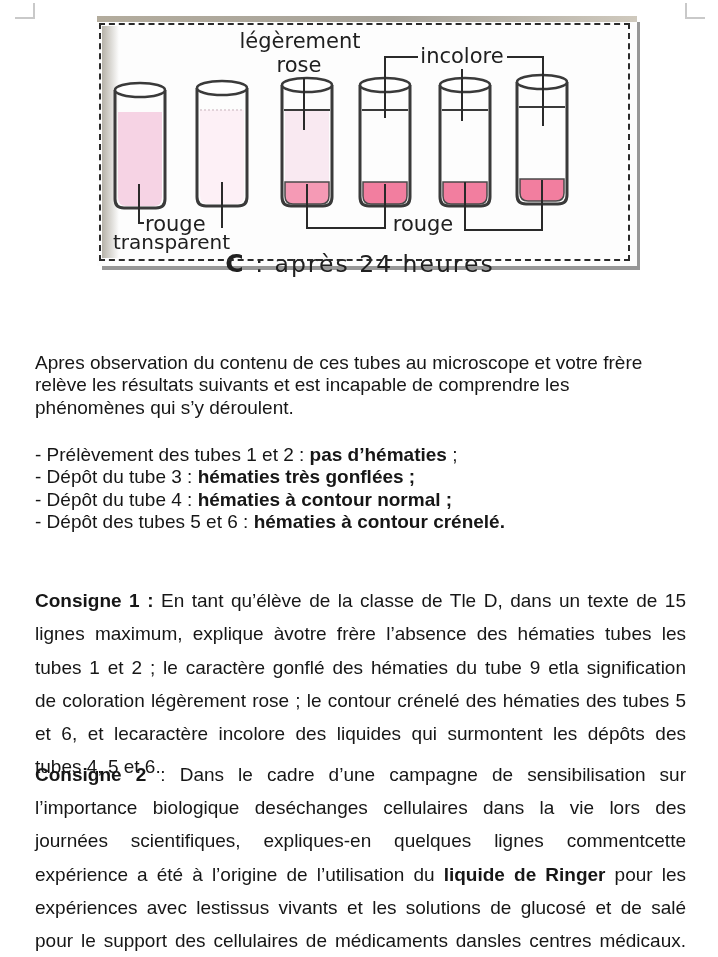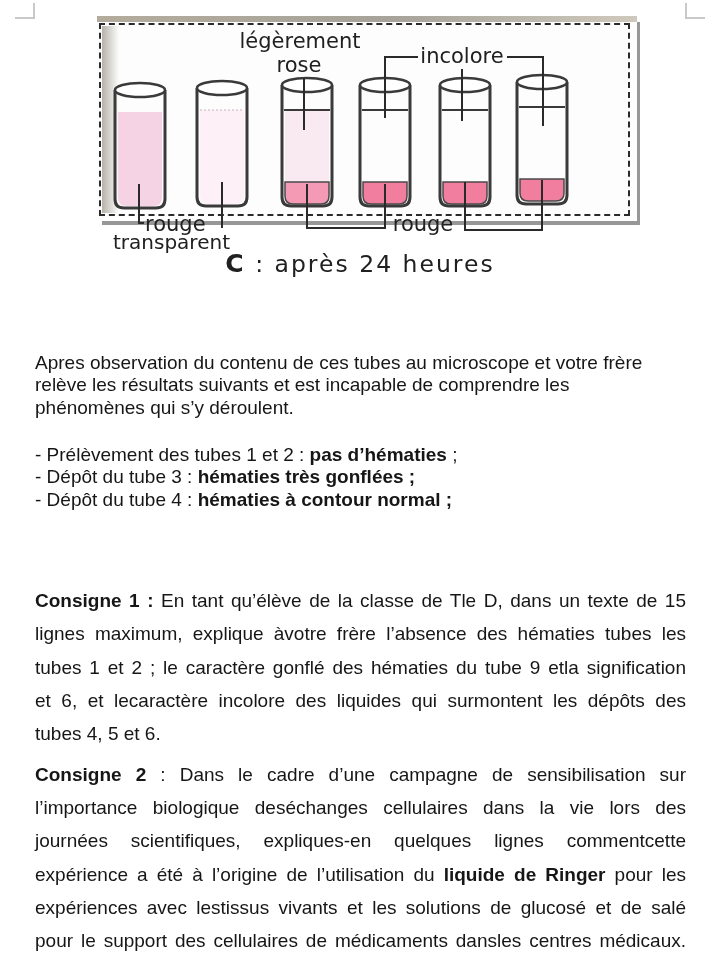--- a/index.html
+++ b/index.html
@@ -9,21 +9,21 @@
     font-family:"Liberation Sans",sans-serif;
   }
   .abs{position:absolute;}
 
   
   .corner{width:18px;height:14px;}
   .corner.tl{left:15px;top:3px;border-right:2px solid #c9c9c9;border-bottom:2px solid #c9c9c9;}
   .corner.tr{left:685px;top:3px;border-left:2px solid #c9c9c9;border-bottom:2px solid #c9c9c9;}
 
   
-  .figure-wrap{left:97px;top:16px;width:540px;height:205px;background:#fdfdfd;
+  .figure-wrap{left:97px;top:16px;width:540px;height:250px;background:#fdfdfd;
     box-shadow:4px 5px 0 -1px #979797;}
   .fig-topstrip{left:0;top:0;width:540px;height:6px;
     background:linear-gradient(to right,#b3ac9d,#a7a39a 55%,#cfc9bd);}
   .fig-dashed{left:2px;top:7px;right:7px;bottom:5px;border:2.5px dashed #2a2a2a;}
   .fig-grayleft{left:5px;top:10px;bottom:8px;width:17px;
     background:linear-gradient(to right,#a49f93,rgba(244,244,240,0));opacity:.8;}
   svg.fig{left:0;top:6px;}
   svg.fig text{font-family:"DejaVu Sans",sans-serif;fill:#202020;}
   .lbl{font-size:21px;}
   .lbl-sm{font-size:20px;}
@@ -124,26 +124,28 @@
 <div class="abs textblock intro">
     <div class="rich-line"><span>Apres observation du contenu de ces tubes au microscope et votre frère</span></div>
     <div class="rich-line"><span>relève les résultats suivants et est incapable de comprendre les</span></div>
     <div class="rich-line"><span>phénomènes qui s’y déroulent.</span></div>
   </div>
 
 <div class="abs textblock results">
     <div class="rich-line"><span>- Prélèvement des tubes 1 et 2 : </span><span class="bseg">pas d’hématies</span><span> ;</span></div>
     <div class="rich-line"><span>- Dépôt du tube 3 : </span><span class="bseg">hématies très gonflées ;</span></div>
     <div class="rich-line"><span>- Dépôt du tube 4 : </span><span class="bseg">hématies à contour normal ;</span></div>
+    <div class="rich-line"><span>- Dépôt des tubes 5 et 6 : </span><span class="bseg">hématies à contour crénelé.</span></div>
   </div>
 
 <div class="abs textblock consigne1">
     <div class="rich-line just"><span class="bseg">Consigne 1 : </span><span>En tant qu’élève de la classe de Tle D, dans un texte de 15</span></div>
     <div class="rich-line just"><span>lignes maximum, explique àvotre frère l’absence des hématies tubes les</span></div>
     <div class="rich-line just"><span>tubes 1 et 2 ; le caractère gonflé des hématies du tube 9 etla signification</span></div>
+    <div class="rich-line just"><span>de coloration légèrement rose ; le contour crénelé des hématies des tubes 5</span></div>
     <div class="rich-line just"><span>et 6, et lecaractère incolore des liquides qui surmontent les dépôts des</span></div>
     <div class="rich-line"><span>tubes 4, 5 et 6.</span></div>
   </div>
 
 <div class="abs textblock consigne2">
     <div class="rich-line just"><span class="bseg">Consigne 2</span><span> : Dans le cadre d’une campagne de sensibilisation sur</span></div>
     <div class="rich-line just"><span>l’importance biologique deséchanges cellulaires dans la vie lors des</span></div>
     <div class="rich-line just"><span>journées scientifiques, expliques-en quelques lignes commentcette</span></div>
     <div class="rich-line just"><span>expérience a été à l’origine de l’utilisation du </span><span class="bseg">liquide de Ringer</span><span> pour les</span></div>
     <div class="rich-line just"><span>expériences avec lestissus vivants et les solutions de glucosé et de salé</span></div>

